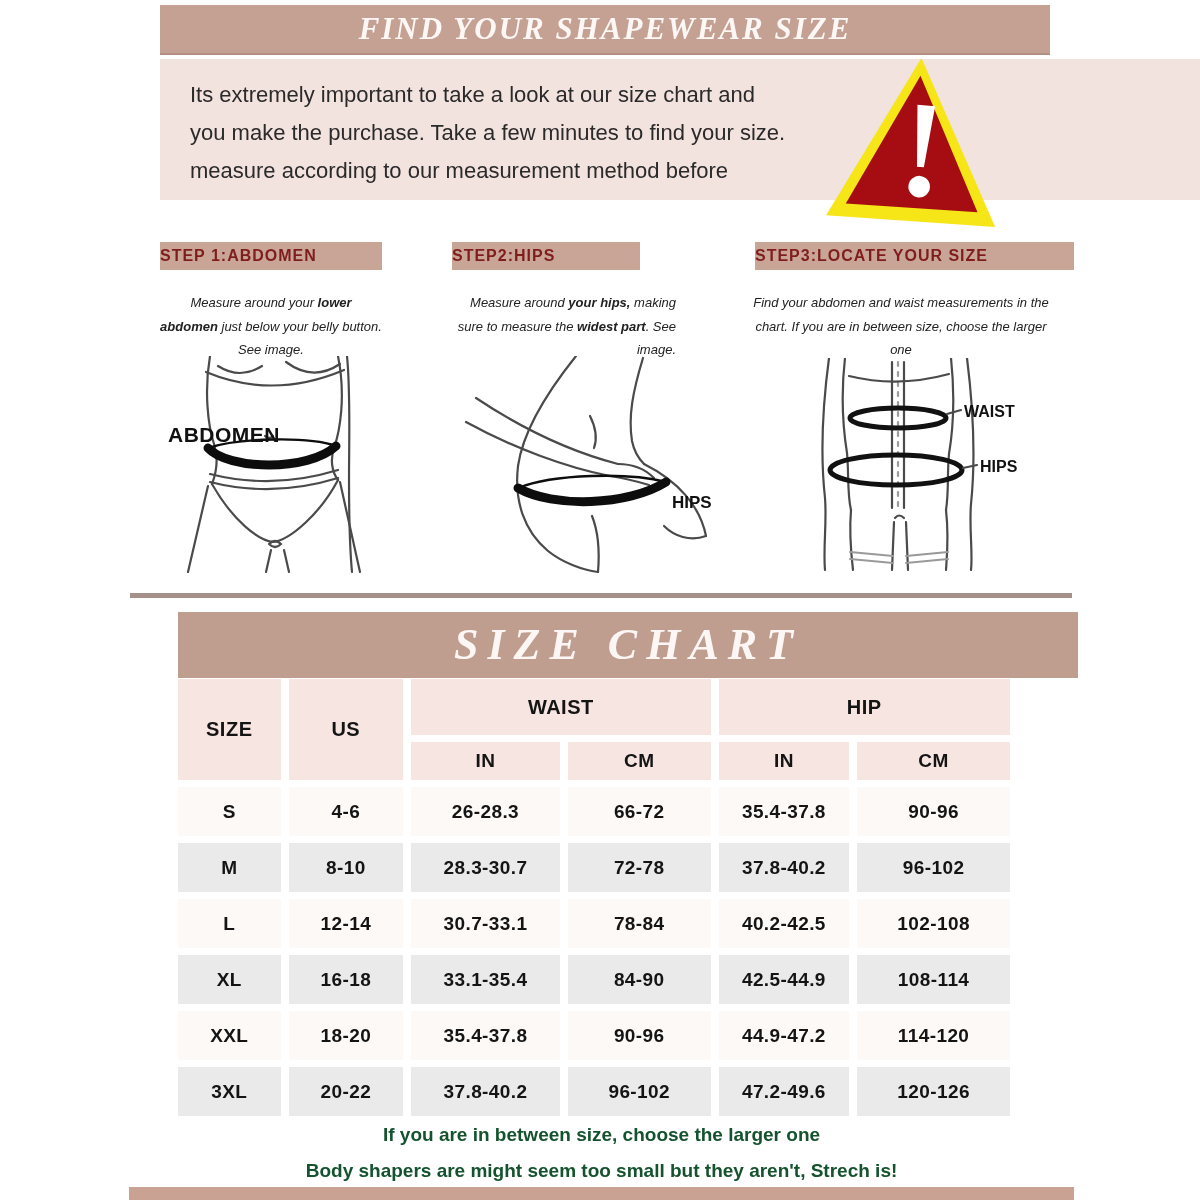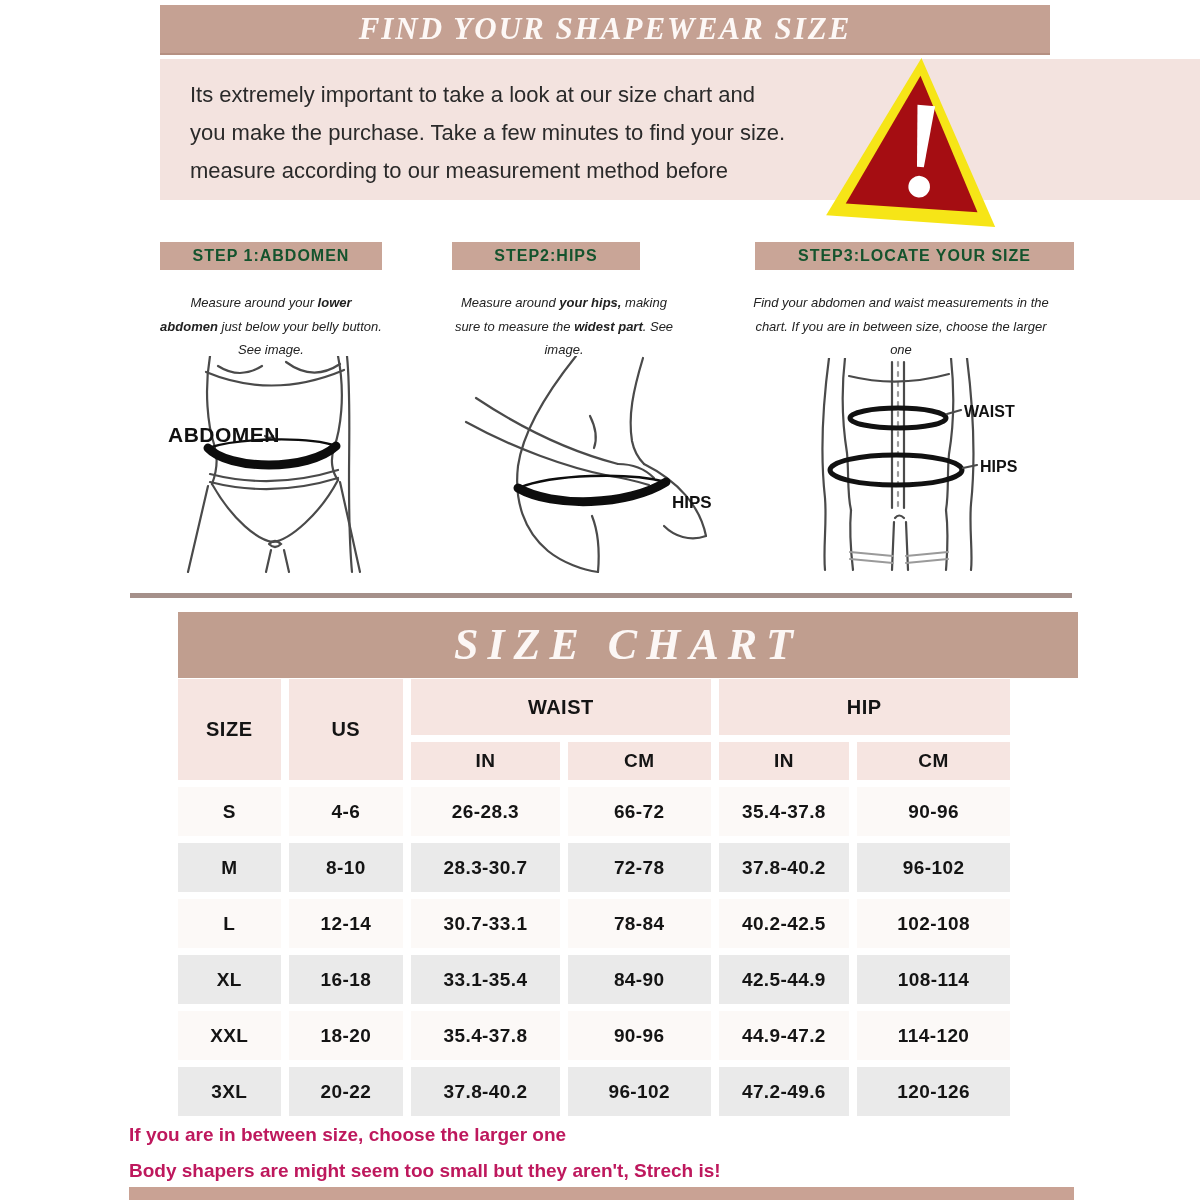--- a/index.html
+++ b/index.html
@@ -12,24 +12,24 @@
     font-family:"Liberation Serif",serif;font-style:italic;font-weight:bold;
     font-size:31px;letter-spacing:2px;border-bottom:2px solid #b59082;}
 
   .intro-box{position:absolute;left:160px;top:59px;width:1040px;height:141px;background:#f3e3df;}
   .intro-text{position:absolute;left:30px;top:17px;color:#2a2a2a;font-size:22px;line-height:38px;}
 
   .warning-svg{position:absolute;left:822px;top:56px;width:195px;height:172px;}
 
   
   .step-bar{position:absolute;top:242px;height:28px;line-height:28px;background:#c9a597;
-    color:#14532d;text-align:center;font-weight:bold;font-size:16px;letter-spacing:1px;}
+    color:#7f1d1d;font-weight:bold;font-size:16px;letter-spacing:1px;}
   .bar1{left:160px;width:222px;} .bar2{left:452px;width:188px;} .bar3{left:755px;width:319px;}
   .step-text{position:absolute;top:278px;text-align:center;color:#222;font-size:13px;line-height:23.5px;font-style:italic;}
-  .txt1{left:160px;width:222px;} .txt2{left:452px;width:224px;} .txt3{left:749px;width:304px;}
+  .txt1{left:160px;width:222px;} .txt2{left:452px;width:224px;text-align:right;} .txt3{left:749px;width:304px;}
 
   .illu{position:absolute;}
   .il1{left:148px;top:356px;width:315px;height:218px;}
   .il2{left:448px;top:356px;width:320px;height:218px;}
   .il3{left:765px;top:358px;width:300px;height:215px;}
   .illu path,.illu line,.illu ellipse{fill:none;stroke:#4a4a4a;stroke-width:2.2;stroke-linecap:round;}
   .illu .band{stroke:#0d0d0d;stroke-width:9;}
   .illu .bandthin{stroke:#0d0d0d;stroke-width:2.4;}
   .illu .meas{stroke:#111;stroke-width:5;}
   .illu .lace{stroke:#9a9a9a;stroke-width:2;}
@@ -44,21 +44,21 @@
 
   table.size-table{position:absolute;left:170px;top:672px;width:848px;
     border-collapse:separate;border-spacing:8px 7px;table-layout:fixed;}
   .size-table th{background:#f6e5e1;color:#141414;font-size:20px;font-weight:bold;letter-spacing:0.5px;}
   .size-table thead tr.grp th{height:54px;}
   .size-table thead tr.sub th{height:36px;font-size:19px;margin-left:29px;}
   .size-table td{height:47px;text-align:center;color:#141414;font-size:19px;font-weight:600;letter-spacing:0.4px;}
   .size-table tr.rowA td{background:#fcf9f7;}
   .size-table tr.rowB td{background:#eaeaea;}
 
-  .foot-line{position:absolute;left:129px;width:945px;text-align:left;color:#be185d;
+  .foot-line{position:absolute;left:129px;width:945px;text-align:center;color:#14532d;
     font-weight:bold;font-size:19px;}
   .f1{top:1124px;} .f2{top:1160px;}
   .bottom-bar{position:absolute;left:129px;top:1187px;width:945px;height:13px;background:#c9a294;}
 </style>
 </head>
 <body>
 
 <div class="page">
 
   <div class="top-title">FIND YOUR SHAPEWEAR SIZE</div>

